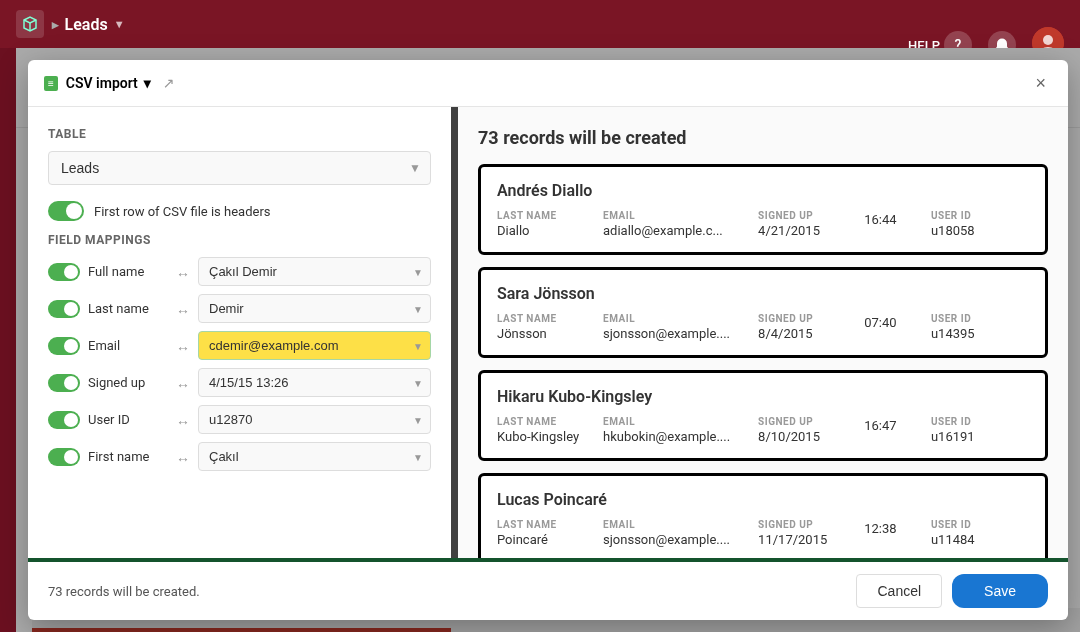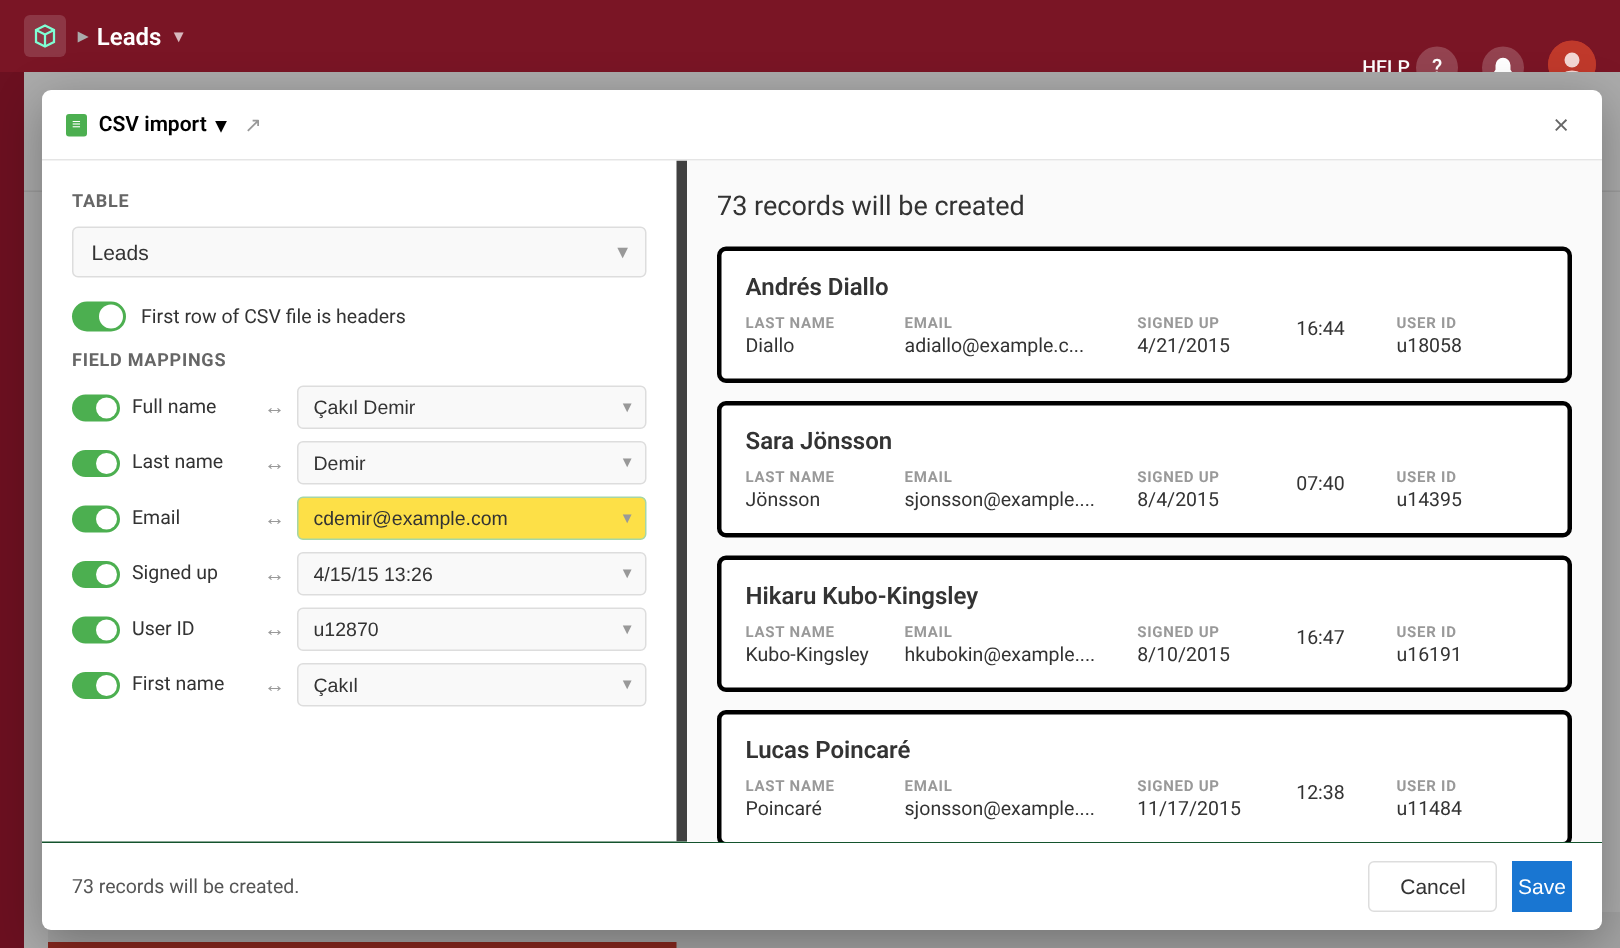--- a/index.html
+++ b/index.html
@@ -326,21 +326,21 @@
     
     .modal-right {
       flex: 1;
       padding: 20px 20px;
       overflow-y: auto;
       background: #fafafa;
     }
 
     .records-header {
       font-size: 18px;
-      font-weight: 400;
+      font-weight: 700;
       color: #333;
       margin-bottom: 16px;
     }
 
     .record-card {
       background: #fff;
       border: 3px solid #000000;
       border-radius: 6px;
       padding: 14px 16px;
       margin-bottom: 12px;
@@ -373,21 +373,21 @@
     .modal-right::-webkit-scrollbar { width: 8px; }
     .modal-right::-webkit-scrollbar-track { background: #f5f5f5; }
     .modal-right::-webkit-scrollbar-thumb { background: #ccc; border-radius: 4px; }
 
     
     .modal-footer {
       display: flex;
       align-items: center;
       justify-content: space-between;
       padding: 12px 20px;
-      border-top: 1px solid #14532d;
+      border-top: 4px solid #14532d;
       flex-shrink: 0;
     }
     .footer-status {
       font-size: 13px;
       color: #555;
     }
     .footer-buttons {
       display: flex;
       gap: 10px;
     }
@@ -395,23 +395,23 @@
       padding: 8px 20px;
       border: 1px solid #ddd;
       border-radius: 4px;
       background: #fff;
       font-size: 14px;
       font-weight: 500;
       color: #333;
       cursor: pointer;
     }
     .btn-save {
-      padding: 8px 4px;
+      padding: 8px 32px;
       border: none;
-      border-radius: 0;
+      border-radius: 12px;
       background: #1976d2;
       font-size: 14px;
       font-weight: 500;
       color: #fff;
       cursor: pointer;
     }
 
     
     .bottom-bar {
       position: absolute;

